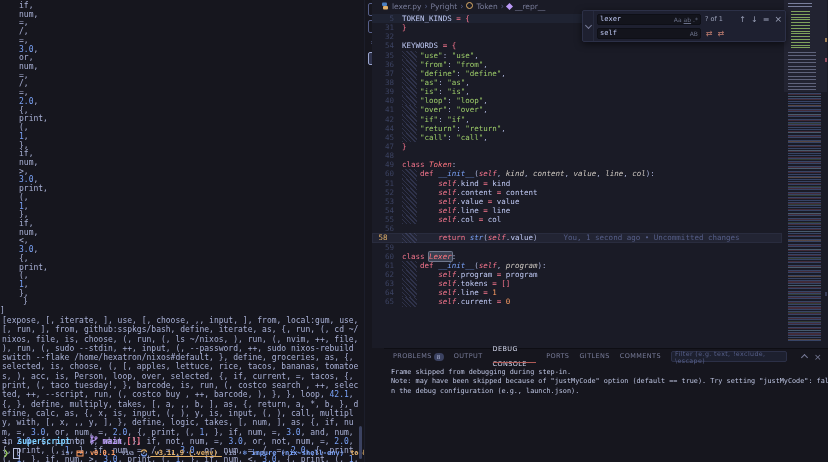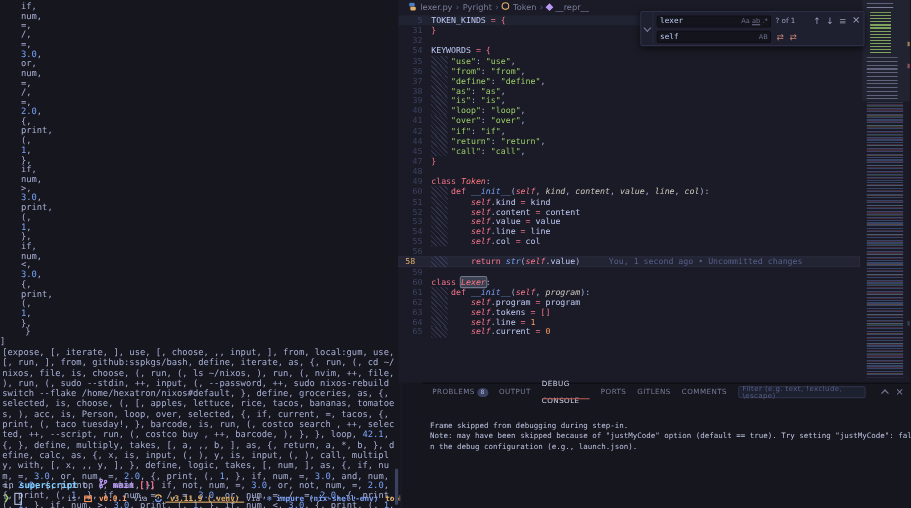--- a/index.html
+++ b/index.html
@@ -27,21 +27,21 @@
 
   
   .activity{position:absolute;left:364px;top:0;width:20px;height:462px;background:#16161e;
             border-left:1px solid #1c1e2b;display:flex;flex-direction:column;align-items:center;padding-top:3px;gap:4px;}
   .act-ic{width:12px;height:11px;border:1px solid #565f89;border-radius:2px;color:#565f89;
           font-size:6px;display:flex;align-items:center;justify-content:center;font-family:"DejaVu Sans",sans-serif;}
   .act-ic.gear{border:none;font-size:10px;width:12px;height:11px;color:#565f89;}
   .act-ic.active{background:#2f334d;border-color:#9aa5ce;color:#9aa5ce;}
 
   
-  .editor{position:absolute;left:362px;top:0;right:0;height:348px;background:#1a1b26;}
+  .editor{position:absolute;left:372px;top:0;right:0;height:348px;background:#1a1b26;}
   .breadcrumb{height:13px;display:flex;align-items:center;gap:3px;padding-left:9px;
               font-family:"DejaVu Sans",sans-serif;font-size:7.5px;color:#787c99;}
   .bc-sep{color:#565f89;font-size:8px;}
   .bc-ic{display:inline-block;}
   .ic-class{width:5px;height:5px;border:1px solid #e0af68;border-radius:50%;}
   .ic-method{width:5px;height:5px;background:#bb9af7;transform:rotate(45deg);}
   .code{position:absolute;top:14px;left:0;right:46px;}
   .cl{position:relative;height:9.15px;line-height:9.15px;font-size:7.5px;width:100%;}
   .cl.cur{background:rgba(125,135,185,0.09);box-shadow:inset 0 0 0 1px rgba(125,135,185,0.08);}
   .cl.fold{background:rgba(122,162,247,0.06);}
@@ -101,21 +101,21 @@
   .tab.active{color:#d5d9ef;}
   .tab.active::after{content:"";position:absolute;left:0;right:0;bottom:1px;height:1.5px;background:#b05a56;}
   .badge{display:inline-block;min-width:8px;height:8px;border-radius:5px;background:#3b4261;color:#b6bdde;
          font-size:5.5px;text-align:center;line-height:8.5px;padding:0 1px;}
   .filterbox{margin-left:auto;margin-right:5px;width:162px;height:11px;background:#1d202f;
              border:1px solid #2c3047;border-radius:2px;color:#565f89;font-size:6.3px;
              display:flex;align-items:center;padding:0 3px;box-sizing:border-box;}
   .panel-acts{display:flex;align-items:center;gap:7px;margin-right:6px;color:#787c99;}
   .chev-up{width:4px;height:4px;border-left:1px solid #787c99;border-top:1px solid #787c99;transform:rotate(45deg);margin-top:2px;}
   .panel-x{font-size:9px;font-family:"DejaVu Sans",sans-serif;}
-  .console{padding:4px 0 0 7px;font-size:6.8px;line-height:9.3px;color:#bcc3e0;margin-top:15px;}
+  .console{padding:4px 0 0 7px;font-size:6.8px;line-height:9.3px;color:#bcc3e0;}
   .console-line{white-space:pre;}
 </style>
 </head>
 <body>
 
 <div class="terminal">
   <div class="tok-list" id="tok-list">
       <div class="tline" style="padding-left: 19px;">if,</div>
       <div class="tline" style="padding-left: 19px;">num,</div>
       <div class="tline" style="padding-left: 19px;">=,</div>

